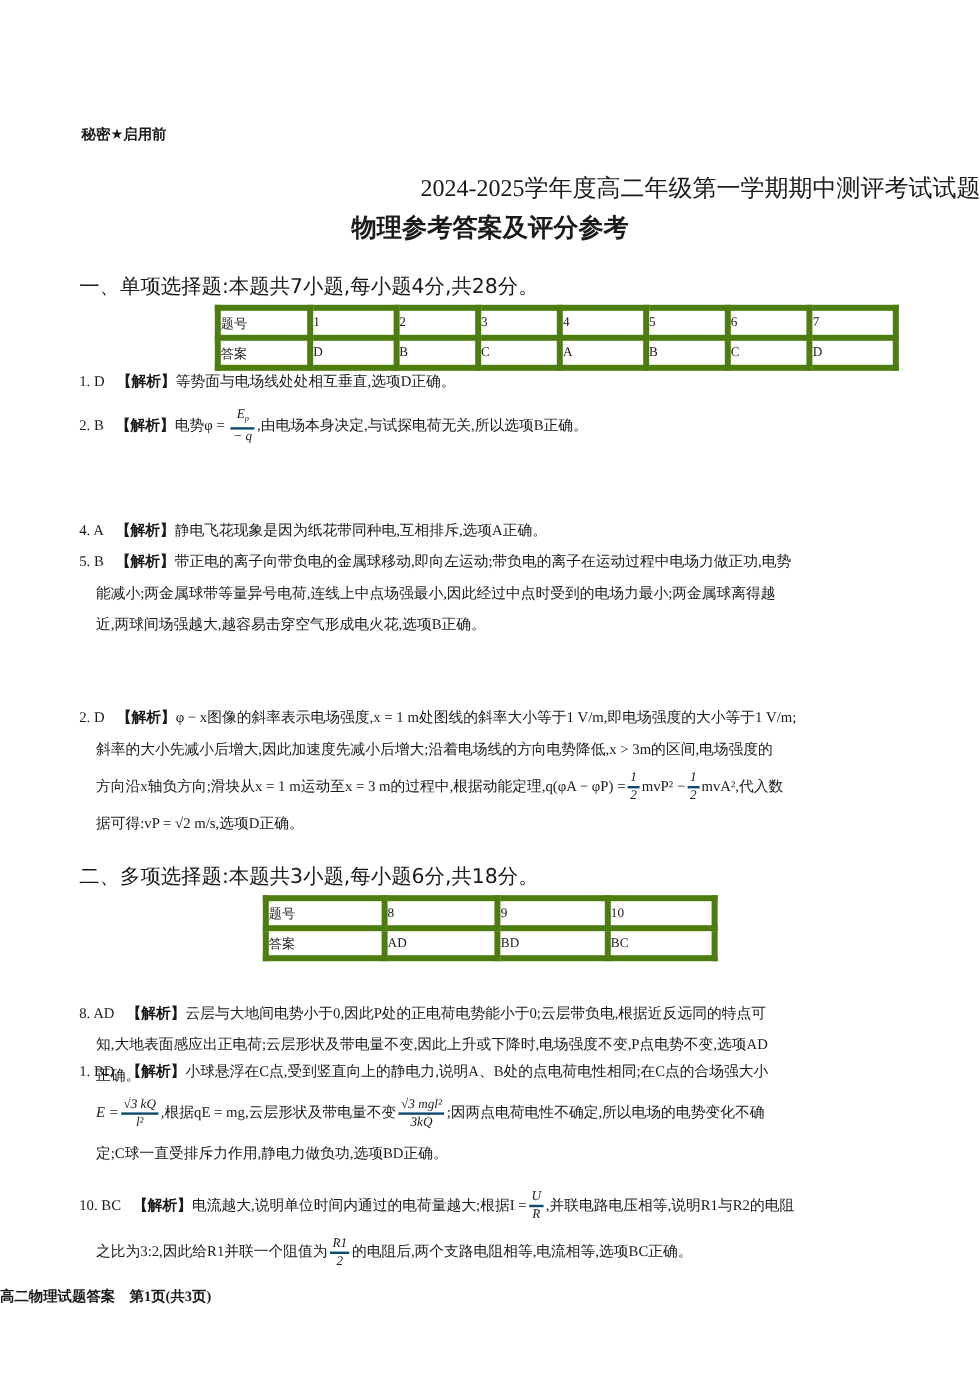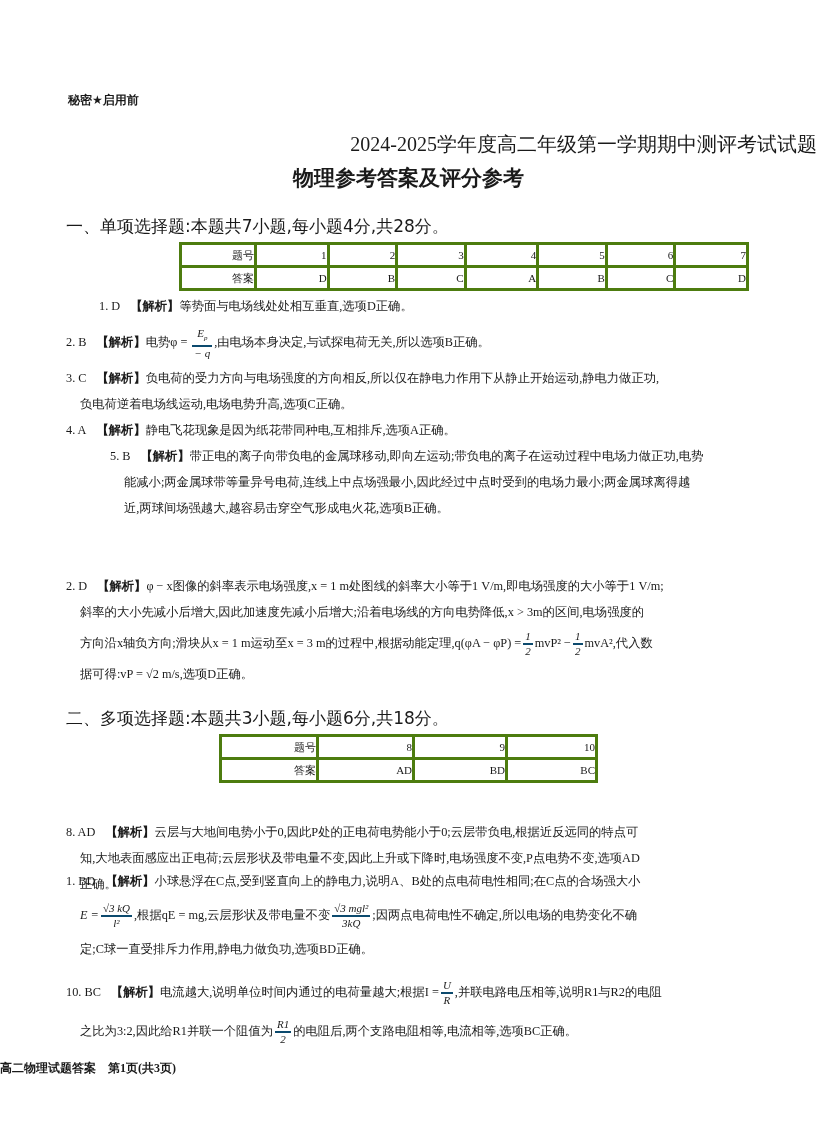--- a/index.html
+++ b/index.html
@@ -1,27 +1,27 @@
 <!DOCTYPE html>
 <html><head>
 <meta charset="utf-8">
 <style>
   html, body { margin: 0; padding: 0; background: #ffffff; }
   body {
     width: 817px; height: 1146px; position: relative; overflow: hidden;
     font-family: "DejaVu Serif", "Liberation Serif", serif;
     color: #1a1a1a;
   }
-  .page { position: absolute; left: 0; top: 4px; width: 817px; height: 830px; }
+  .page { position: absolute; left: 0; top: 16px; width: 817px; height: 830px; }
   .secret { position: absolute; left: 68px; top: 88px; font-size: 12px; font-weight: bold; font-family: "DejaVu Sans", sans-serif; }
   .title1 { position: absolute; left: 0; width: 817px; top: 127px; text-align: right; font-size: 20px; font-family: "Liberation Serif", serif; }
   .title2 { position: absolute; left: 0; width: 817px; top: 160px; text-align: center; font-size: 21px; font-weight: bold; font-family: "DejaVu Sans", sans-serif; }
   .section { position: absolute; left: 66px; font-size: 17px; font-weight: normal; font-family: "DejaVu Sans", sans-serif; }
   table.ans { position: absolute; border-collapse: collapse; font-size: 11px; font-family: "Liberation Serif", serif; }
-  table.ans td { border: 3px solid #4d7c0f; text-align: right; height: 20px; padding: 0; }
+  table.ans td { border: 5px solid #4d7c0f; text-align: left; height: 20px; padding: 0; }
   .para { position: absolute; left: 66px; width: 690px; font-size: 12.3px; line-height: 26px; font-family: "Liberation Serif", "DejaVu Serif", serif; }
   .para .num { display: inline-block; }
   .para .tag { font-weight: bold; font-family: "DejaVu Sans", sans-serif; margin-left: 10px; }
   .para .cont { padding-left: 14px; display: block; }
   .frac { display: inline-block; vertical-align: middle; text-align: center; font-style: italic; margin: 0 2px; font-size: 11px; line-height: 13px; }
   .frac .n { display: block; border-bottom: 2px solid #0c4a6e; padding: 0 2px; }
   .frac .d { display: block; padding: 0 2px; }
   i { font-style: italic; }
   .footer { position: absolute; left: 0; width: 817px; top: 1056px; font-size: 12px; font-family: "Liberation Serif", serif; font-weight: bold; }
 </style>
@@ -54,39 +54,35 @@
       <td>B</td>
       <td>C</td>
       <td>A</td>
       <td>B</td>
       <td>C</td>
       <td>D</td>
     </tr>
   </tbody>
     </table>
 
-  <div class="para" style="top:289px;margin-left:33px;">
+  <div class="para" style="top:289px;">
     <span class="num">1. D</span><span class="tag">【解析】</span><span>等势面与电场线处处相互垂直,选项D正确。</span>
   </div>
 
   <div class="para" style="top:323px;">
     <span class="num">2. B</span><span class="tag">【解析】</span><span>电势φ =</span>
     <span class="frac"><span class="n"><span>E</span><sub style="font-size:7px">p</sub></span><span class="d">− q</span></span><span>,由电场本身决定,与试探电荷无关,所以选项B正确。</span>
   </div>
 
-  <div class="para" style="top:361px;">
-    <span class="num">3. C</span><span class="tag">【解析】</span><span>负电荷的受力方向与电场强度的方向相反,所以仅在静电力作用下从静止开始运动,静电力做正功,</span>
-    <span class="cont">负电荷逆着电场线运动,电场电势升高,选项C正确。</span>
-  </div>
 
   <div class="para" style="top:413px;">
     <span class="num">4. A</span><span class="tag">【解析】</span><span>静电飞花现象是因为纸花带同种电,互相排斥,选项A正确。</span>
   </div>
 
-  <div class="para" style="top:439px;margin-left:44px;">
+  <div class="para" style="top:439px;">
     <span class="num">5. B</span><span class="tag">【解析】</span><span>带正电的离子向带负电的金属球移动,即向左运动;带负电的离子在运动过程中电场力做正功,电势</span>
     <span class="cont">能减小;两金属球带等量异号电荷,连线上中点场强最小,因此经过中点时受到的电场力最小;两金属球离得越</span>
     <span class="cont">近,两球间场强越大,越容易击穿空气形成电火花,选项B正确。</span>
   </div>
 
 
   <div class="para" style="top:569px;">
     <span class="num">2. D</span><span class="tag">【解析】</span><span>φ − x图像的斜率表示电场强度,x = 1 m处图线的斜率大小等于1 V/m,即电场强度的大小等于1 V/m;</span>
     <span class="cont">斜率的大小先减小后增大,因此加速度先减小后增大;沿着电场线的方向电势降低,x &gt; 3m的区间,电场强度的</span>
     <span class="cont" style="line-height:36px;"><span>方向沿x轴负方向;滑块从x = 1 m运动至x = 3 m的过程中,根据动能定理,q(φA − φP) =</span><span class="frac"><span class="n">1</span><span class="d">2</span></span><span>mvP² −</span><span class="frac"><span class="n">1</span><span class="d">2</span></span><span>mvA²,代入数</span></span>

